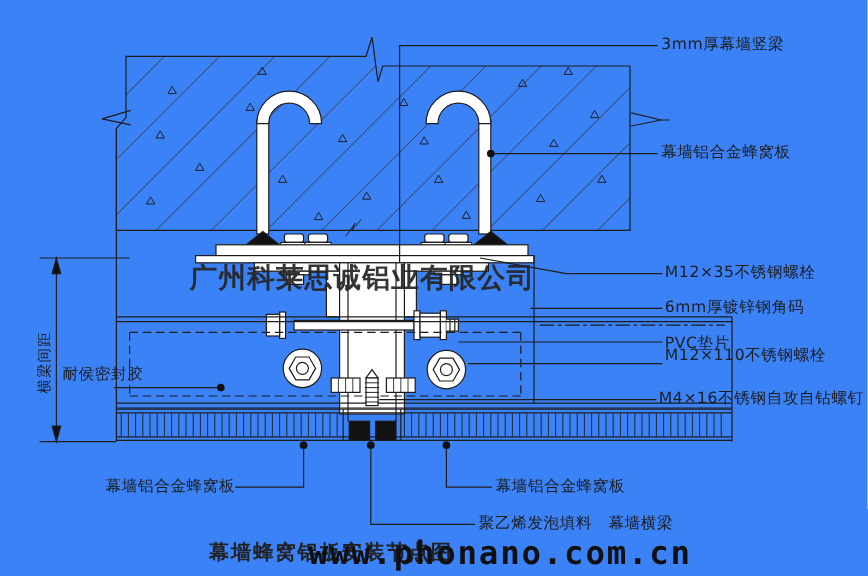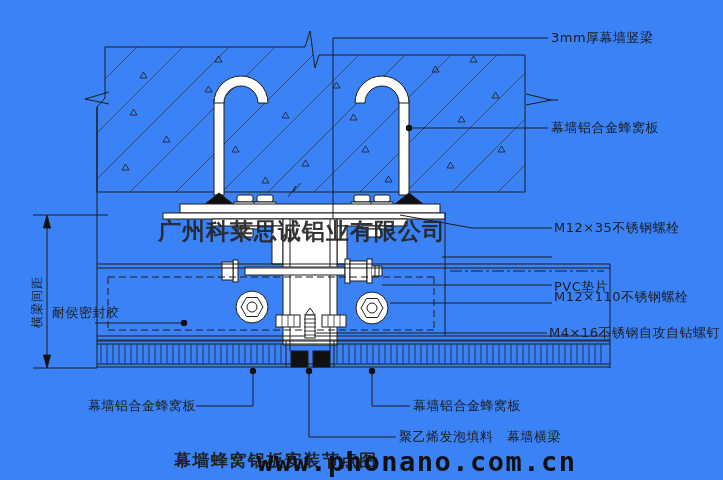--- a/index.html
+++ b/index.html
@@ -293,20 +293,21 @@
         <line x1="47" y1="219" x2="47" y2="364"></line>
         <polygon points="47,215 43.5,228 50.5,228" fill="#111"></polygon>
         <polygon points="47,368 43.5,355 50.5,355" fill="#111"></polygon>
       </g>
     </g>
   </svg>
 
   <div class="lbl" style="left:551px;top:31px">3mm厚幕墙竖梁</div>
   <div class="lbl" style="left:551px;top:121px">幕墙铝合金蜂窝板</div>
   <div class="lbl" style="left:554px;top:221px">M12×35不锈钢螺栓</div>
+  <div class="lbl" style="left:554px;top:250px">6mm厚镀锌钢角码</div>
   <div class="lbl" style="left:554px;top:290px">M12×110不锈钢螺栓</div>
   <div class="lbl" style="left:554px;top:280px">PVC垫片</div>
   <div class="lbl" style="left:549px;top:326px">M4×16不锈钢自攻自钻螺钉</div>
   <div class="lbl" style="left:52px;top:306px">耐侯密封胶</div>
   <div class="lbl-dim">横梁间距</div>
   <div class="lbl" style="left:88px;top:399px">幕墙铝合金蜂窝板</div>
   <div class="lbl" style="left:413px;top:399px">幕墙铝合金蜂窝板</div>
   <div class="lbl" style="left:399px;top:430px">聚乙烯发泡填料　幕墙横梁</div>
 
   <div class="wm-company">广州科莱思诚铝业有限公司</div>

